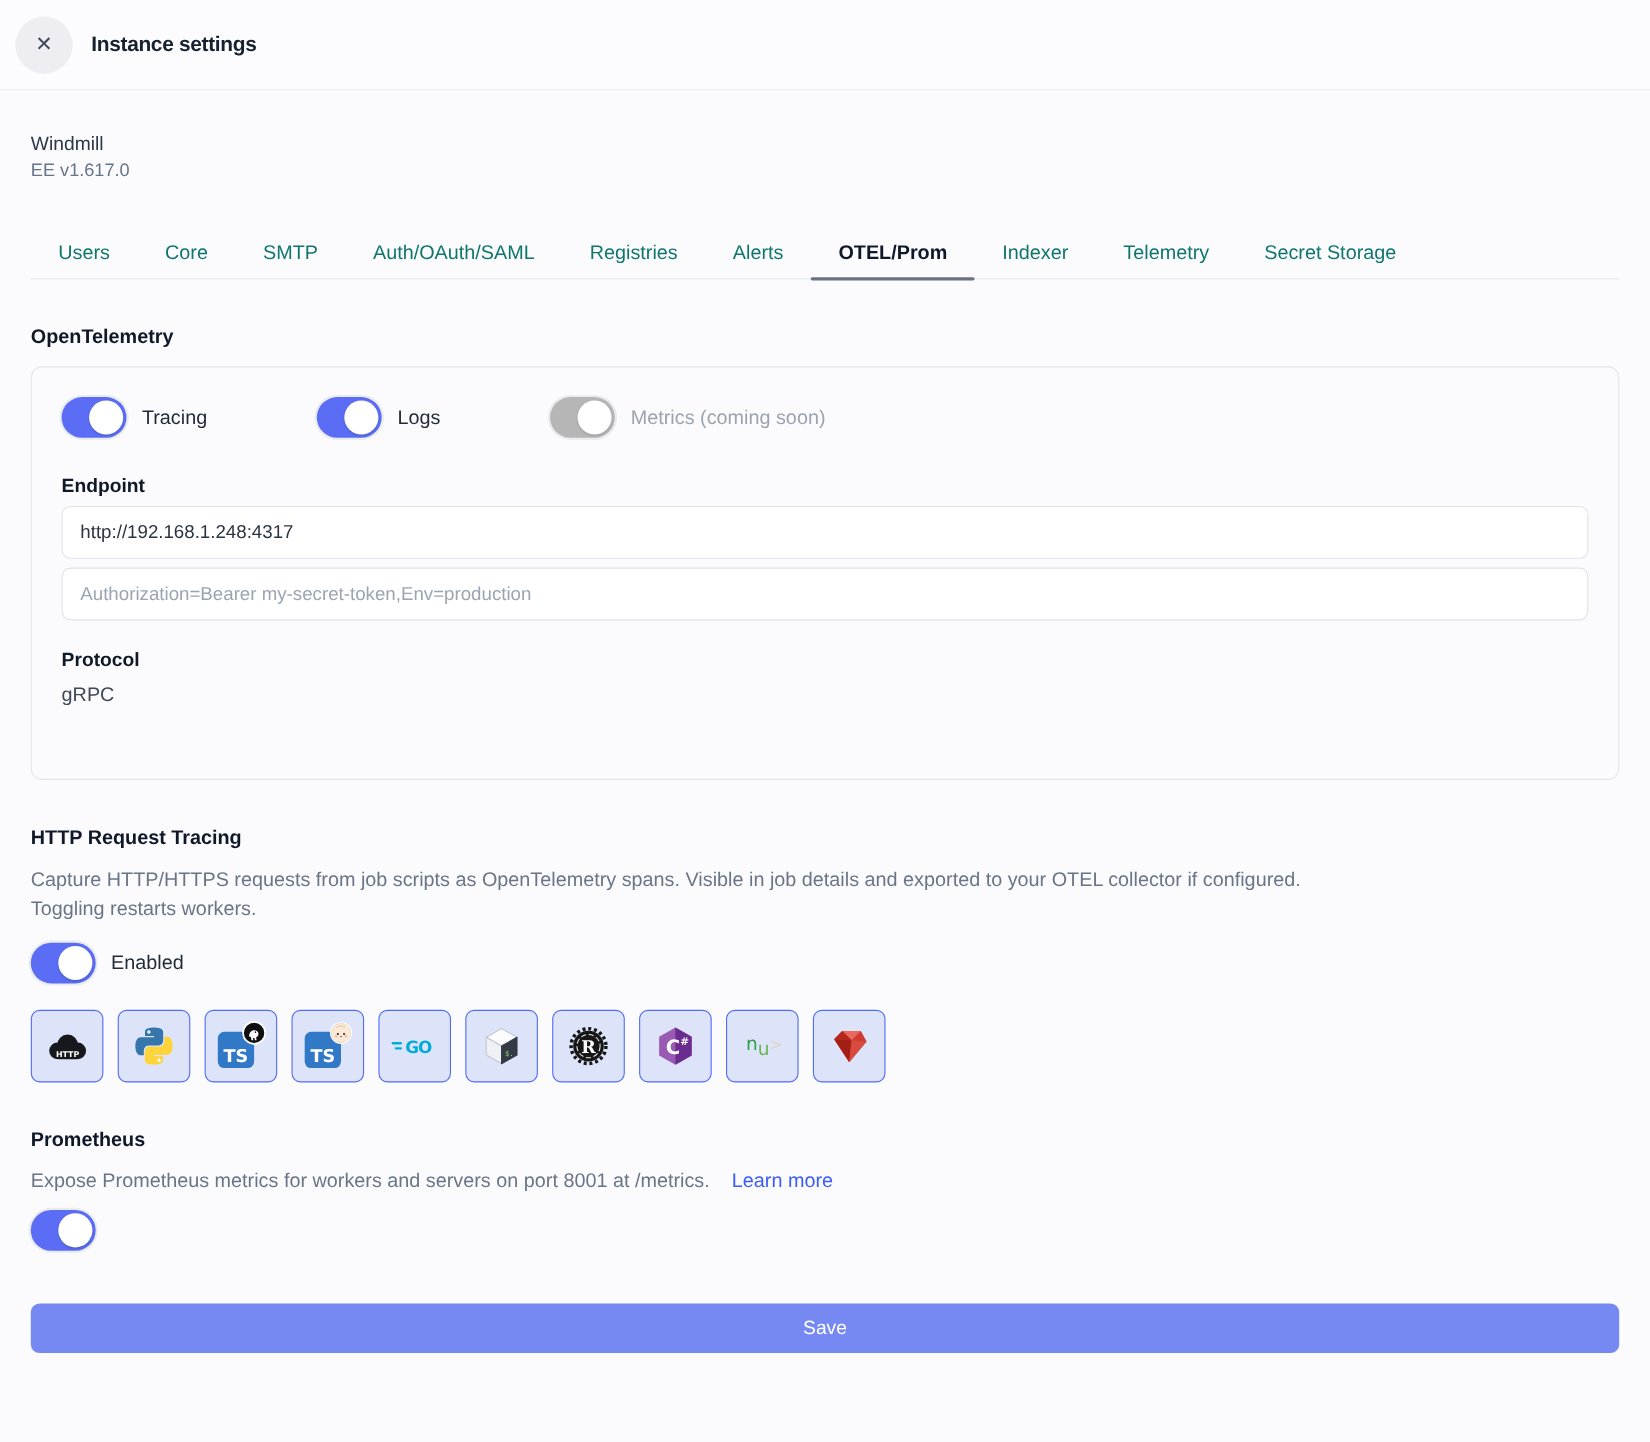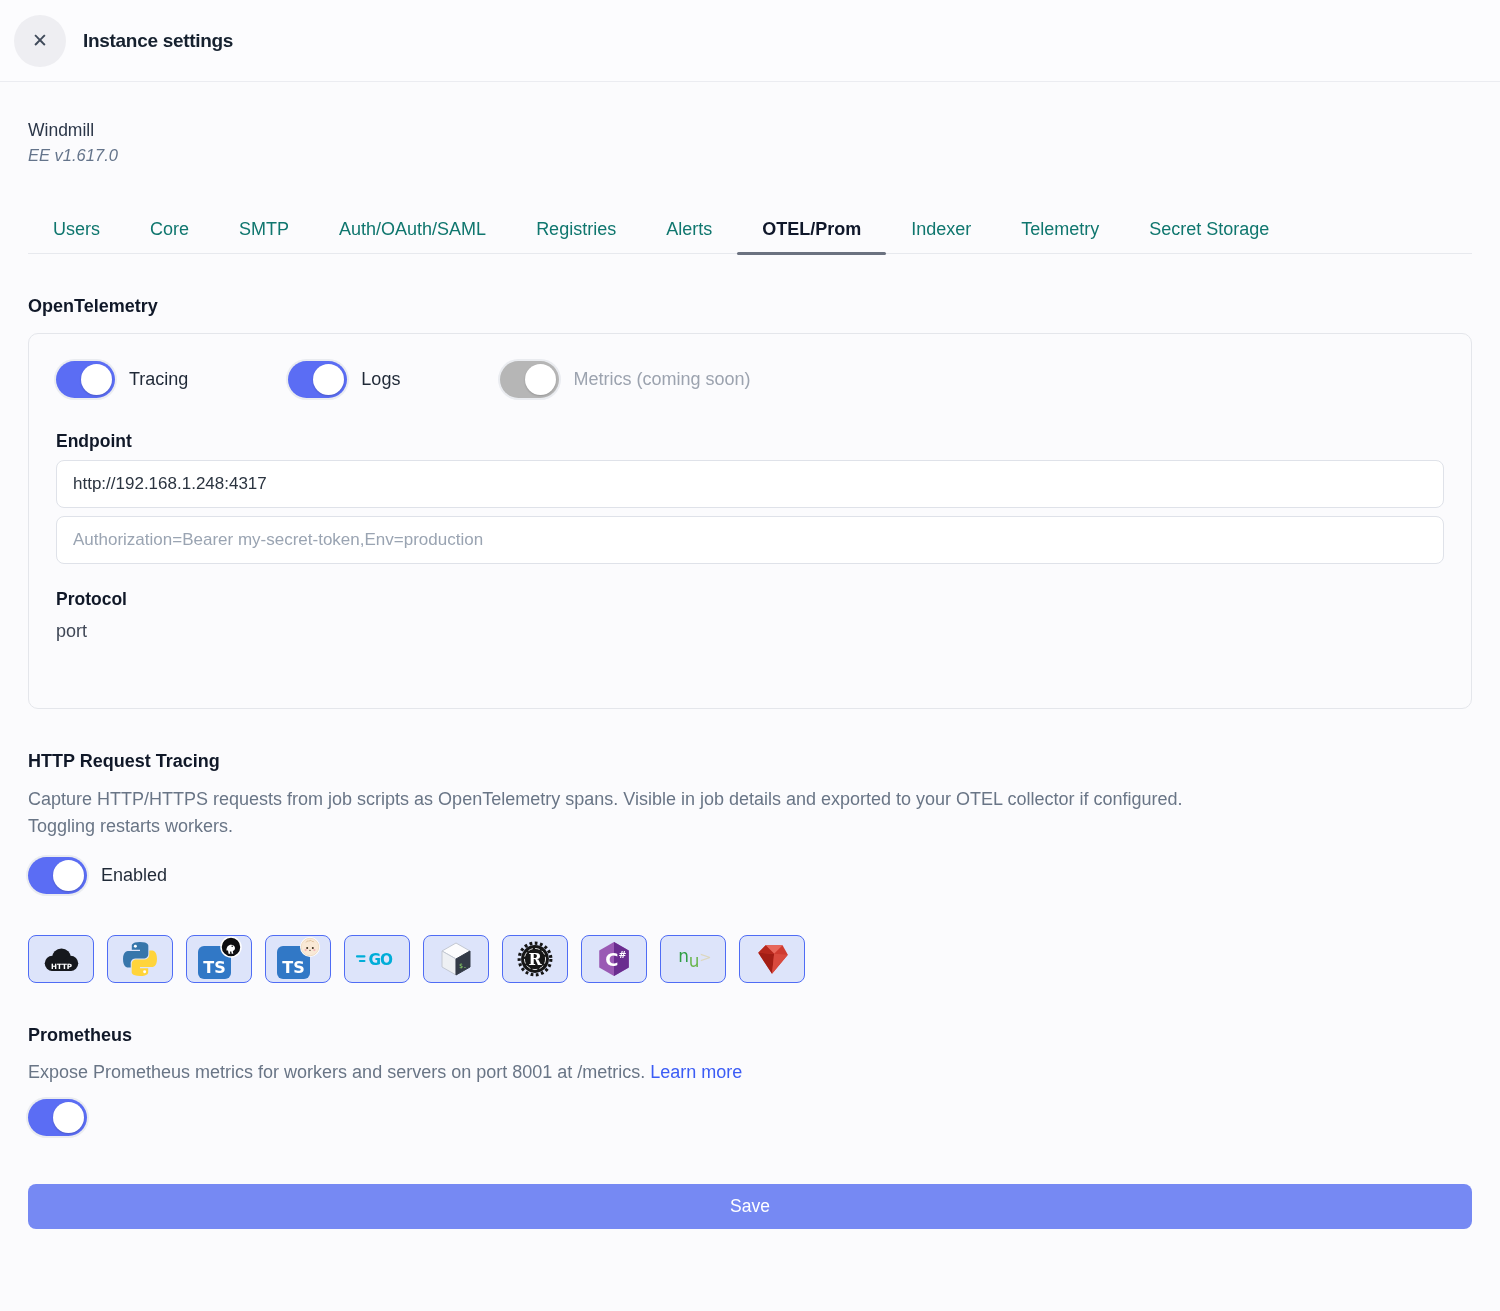--- a/index.html
+++ b/index.html
@@ -19,21 +19,21 @@
     width:52px; height:52px; border-radius:50%; border:none;
     background:#eeeef2; color:#3f4a5a; font-size:19px; line-height:1;
     display:flex; align-items:center; justify-content:center; cursor:pointer;
   }
   .page-title { font-size:19px; font-weight:700; color:#16212f; letter-spacing:-.3px; }
 
   
   .content { padding:0 28px; }
   .app-info { margin-top:37px; }
   .app-name { font-size:17.5px; color:#2b3648; line-height:22px; }
-  .app-version { font-size:16.5px; color:#64748b; line-height:22px; margin-top:3px;font-style:italic; }
+  .app-version { font-size:16.5px; color:#64748b; line-height:22px; margin-top:3px; }
 
   
   .tabs { margin-top:42px; display:flex; border-bottom:1px solid #e7e9ee; }
   .tab {
     position:relative; padding:11px 25px 13px; font-size:18px; color:#0f766e;
     cursor:pointer; white-space:nowrap;
   }
   .tab.active { font-weight:700; color:#0f172a; }
   .tab.active::after {
     content:""; position:absolute; left:0; right:0; bottom:-2px; height:3px;
@@ -79,29 +79,29 @@
 
   
   .desc {
     margin-top:14px; font-size:18px; line-height:27px; color:#697586; max-width:1210px;
   }
   .toggle-row-single { margin-top:17px; display:flex; align-items:center; gap:14px; }
   .http-title { margin-top:46px; }
   .prom-title { margin-top:45px; }
   .prom-desc { margin-top:13px; }
   .prom-toggle { margin-top:13px; }
-  .link { color:var(--link,#3b5cf5); text-decoration:none; cursor:pointer; margin-left:5px;text-align:right; }
+  .link { color:var(--link,#3b5cf5); text-decoration:none; cursor:pointer; margin-left:20px;text-align:right; }
 
   
   .lang-row { margin-top:24px; display:flex; gap:13px; }
   .lang-btn {
-    width:66px; height:48px; border-radius:8px; cursor:pointer;
+    width:66px; height:66px; border-radius:8px; cursor:pointer;
     border:1px solid var(--lang-border,#4f6cf5);
     background:var(--lang-bg,#dde4fa);
-    display:flex; align-items:center; justify-content:center;margin-top:17px;
+    display:flex; align-items:center; justify-content:center;
   }
   .lang-btn svg { display:block; }
 
   
   .save-btn {
     margin-top:48px; width:100%; height:45px; border:none; border-radius:8px;
     background:var(--save-bg,#7689f3); color:#fff; font-size:17.5px; font-weight:500;
     font-family:"Liberation Sans", sans-serif; cursor:pointer;
   }
 </style>
@@ -158,21 +158,21 @@
         <span class="toggle-label">Metrics (coming soon)</span>
       </div>
     </div>
 
     <div class="field-label">Endpoint</div>
     <input class="text-input" type="text" value="http://192.168.1.248:4317" style="">
 
     <input class="text-input" type="text" placeholder="Authorization=Bearer my-secret-token,Env=production" style="">
 
     <div class="field-label label-protocol">Protocol</div>
-    <div class="protocol-value">port</div>
+    <div class="protocol-value">gRPC</div>
   </div>
 
   <h2 class="section-title http-title">HTTP Request Tracing</h2>
   <p class="desc">Capture HTTP/HTTPS requests from job scripts as OpenTelemetry spans. Visible in job details and exported to your OTEL collector if configured. Toggling restarts workers.</p>
 
   <div class="toggle-row-single">
     <div class="switch on">
         <div class="knob"></div>
       </div>
     <span class="toggle-label">Enabled</span>

